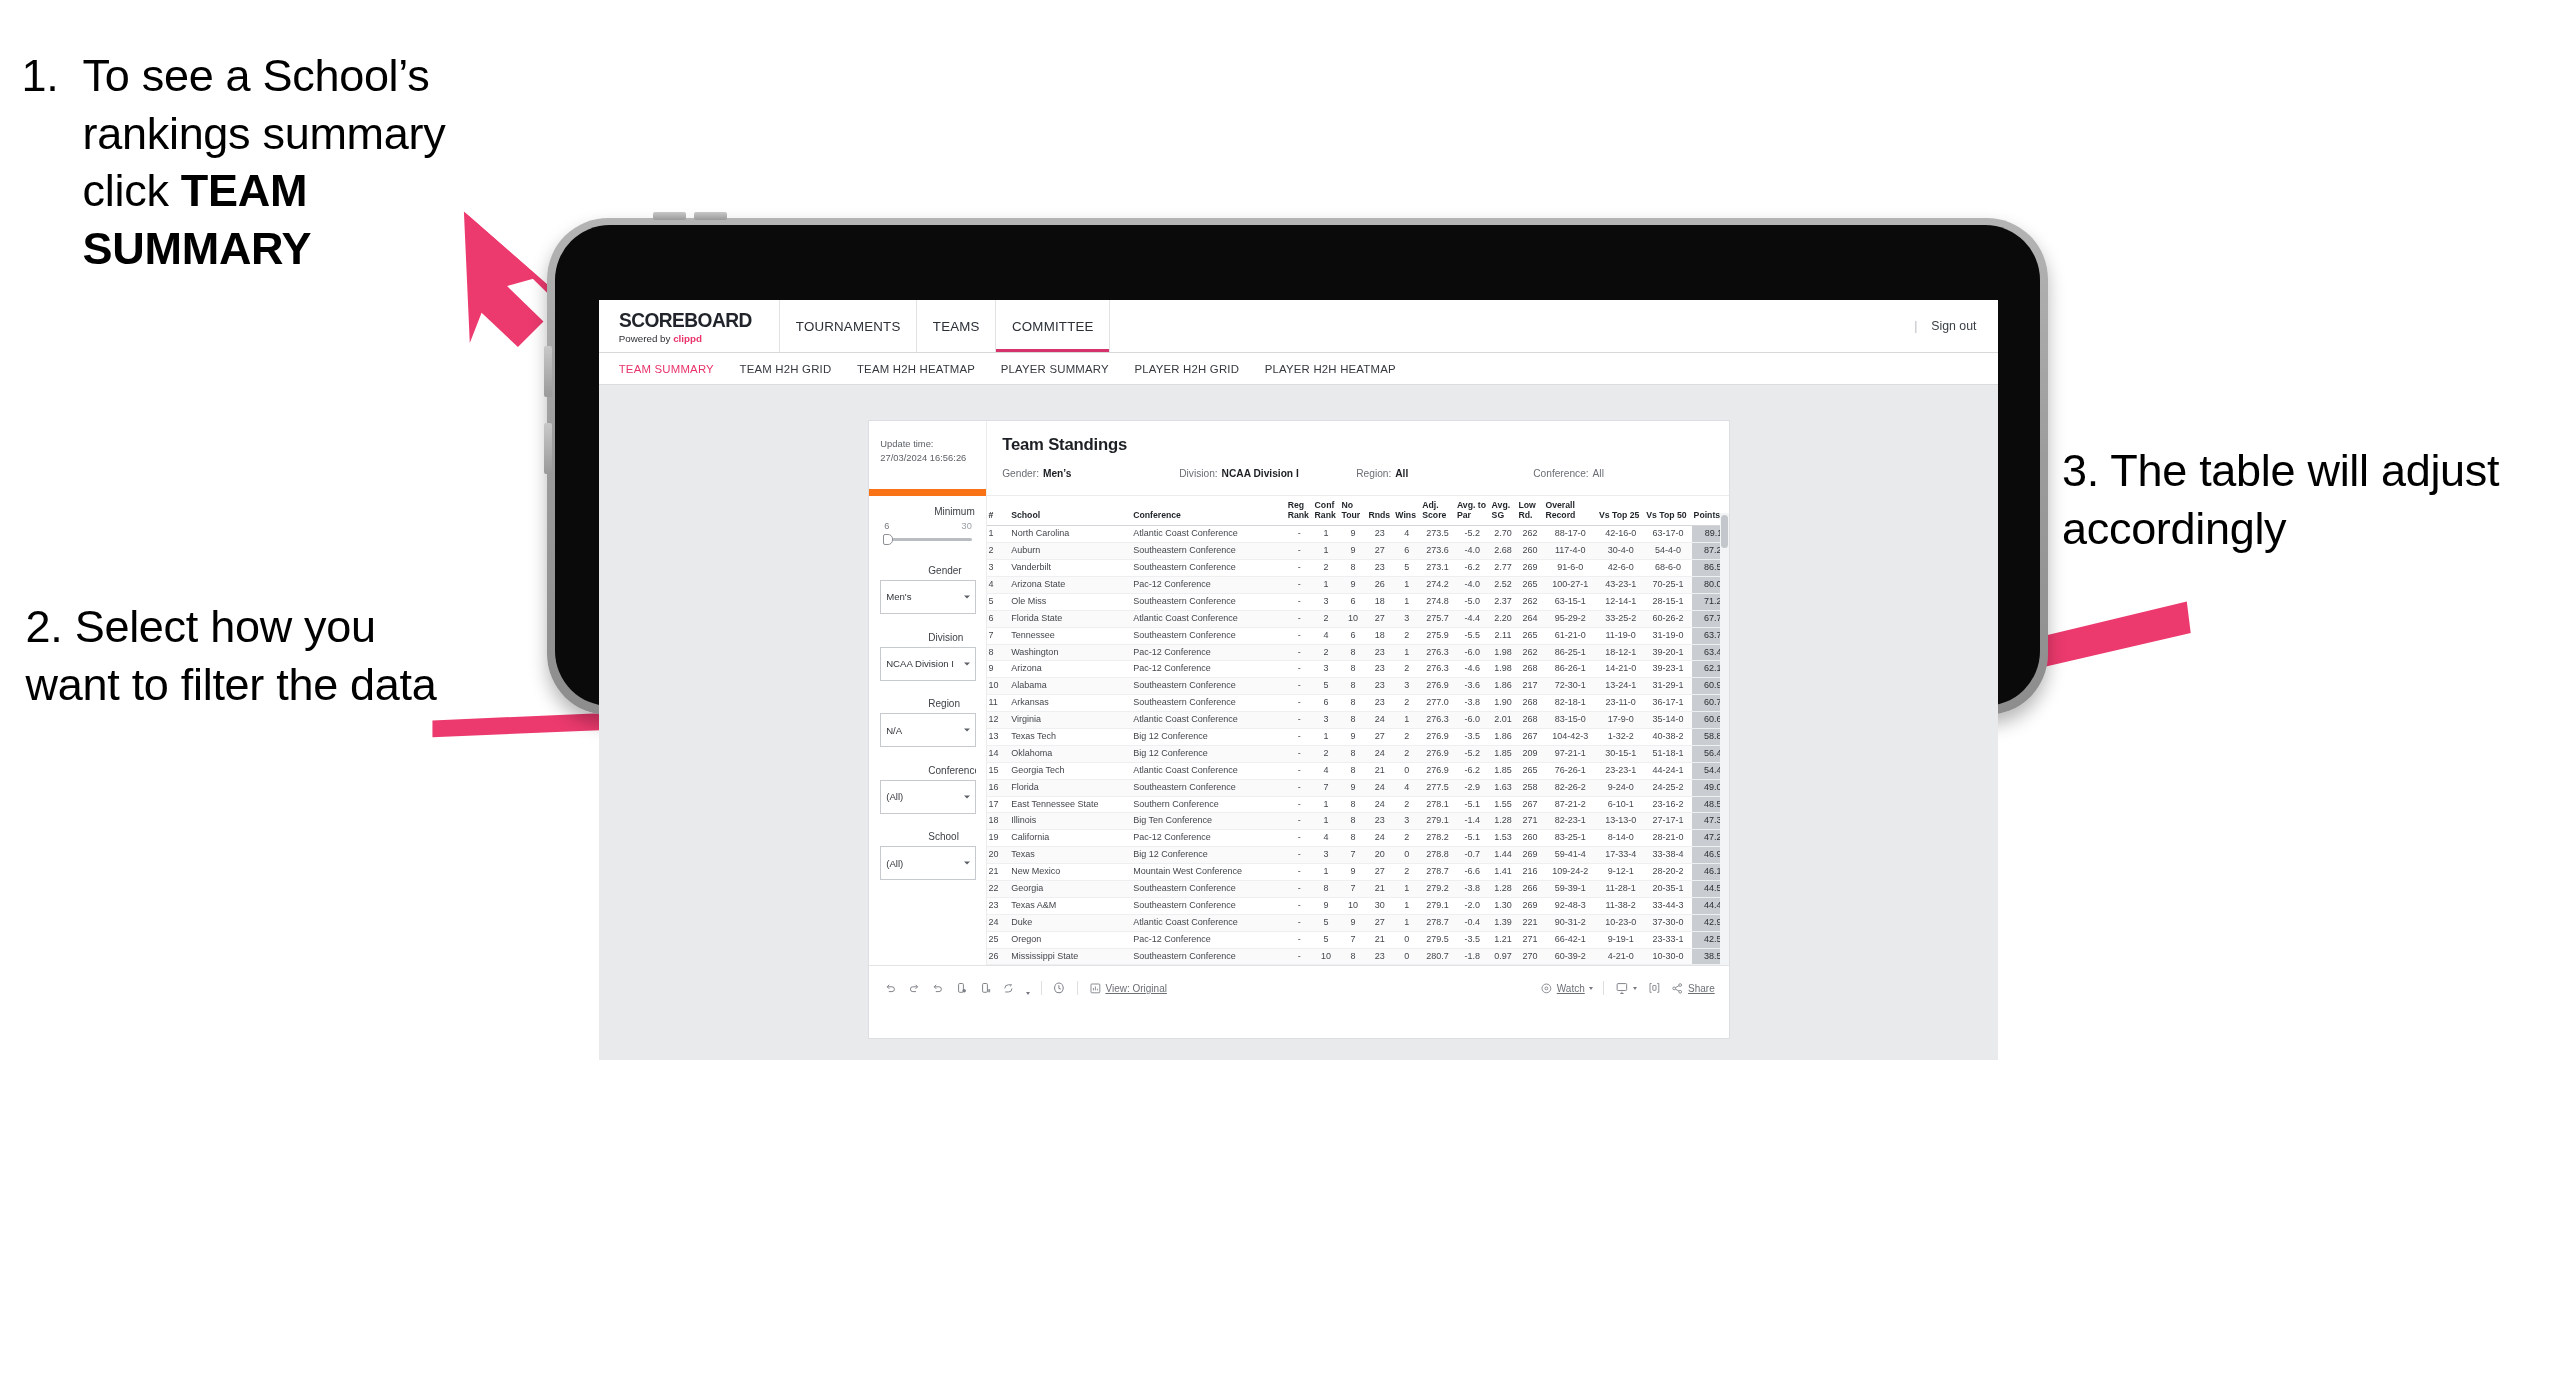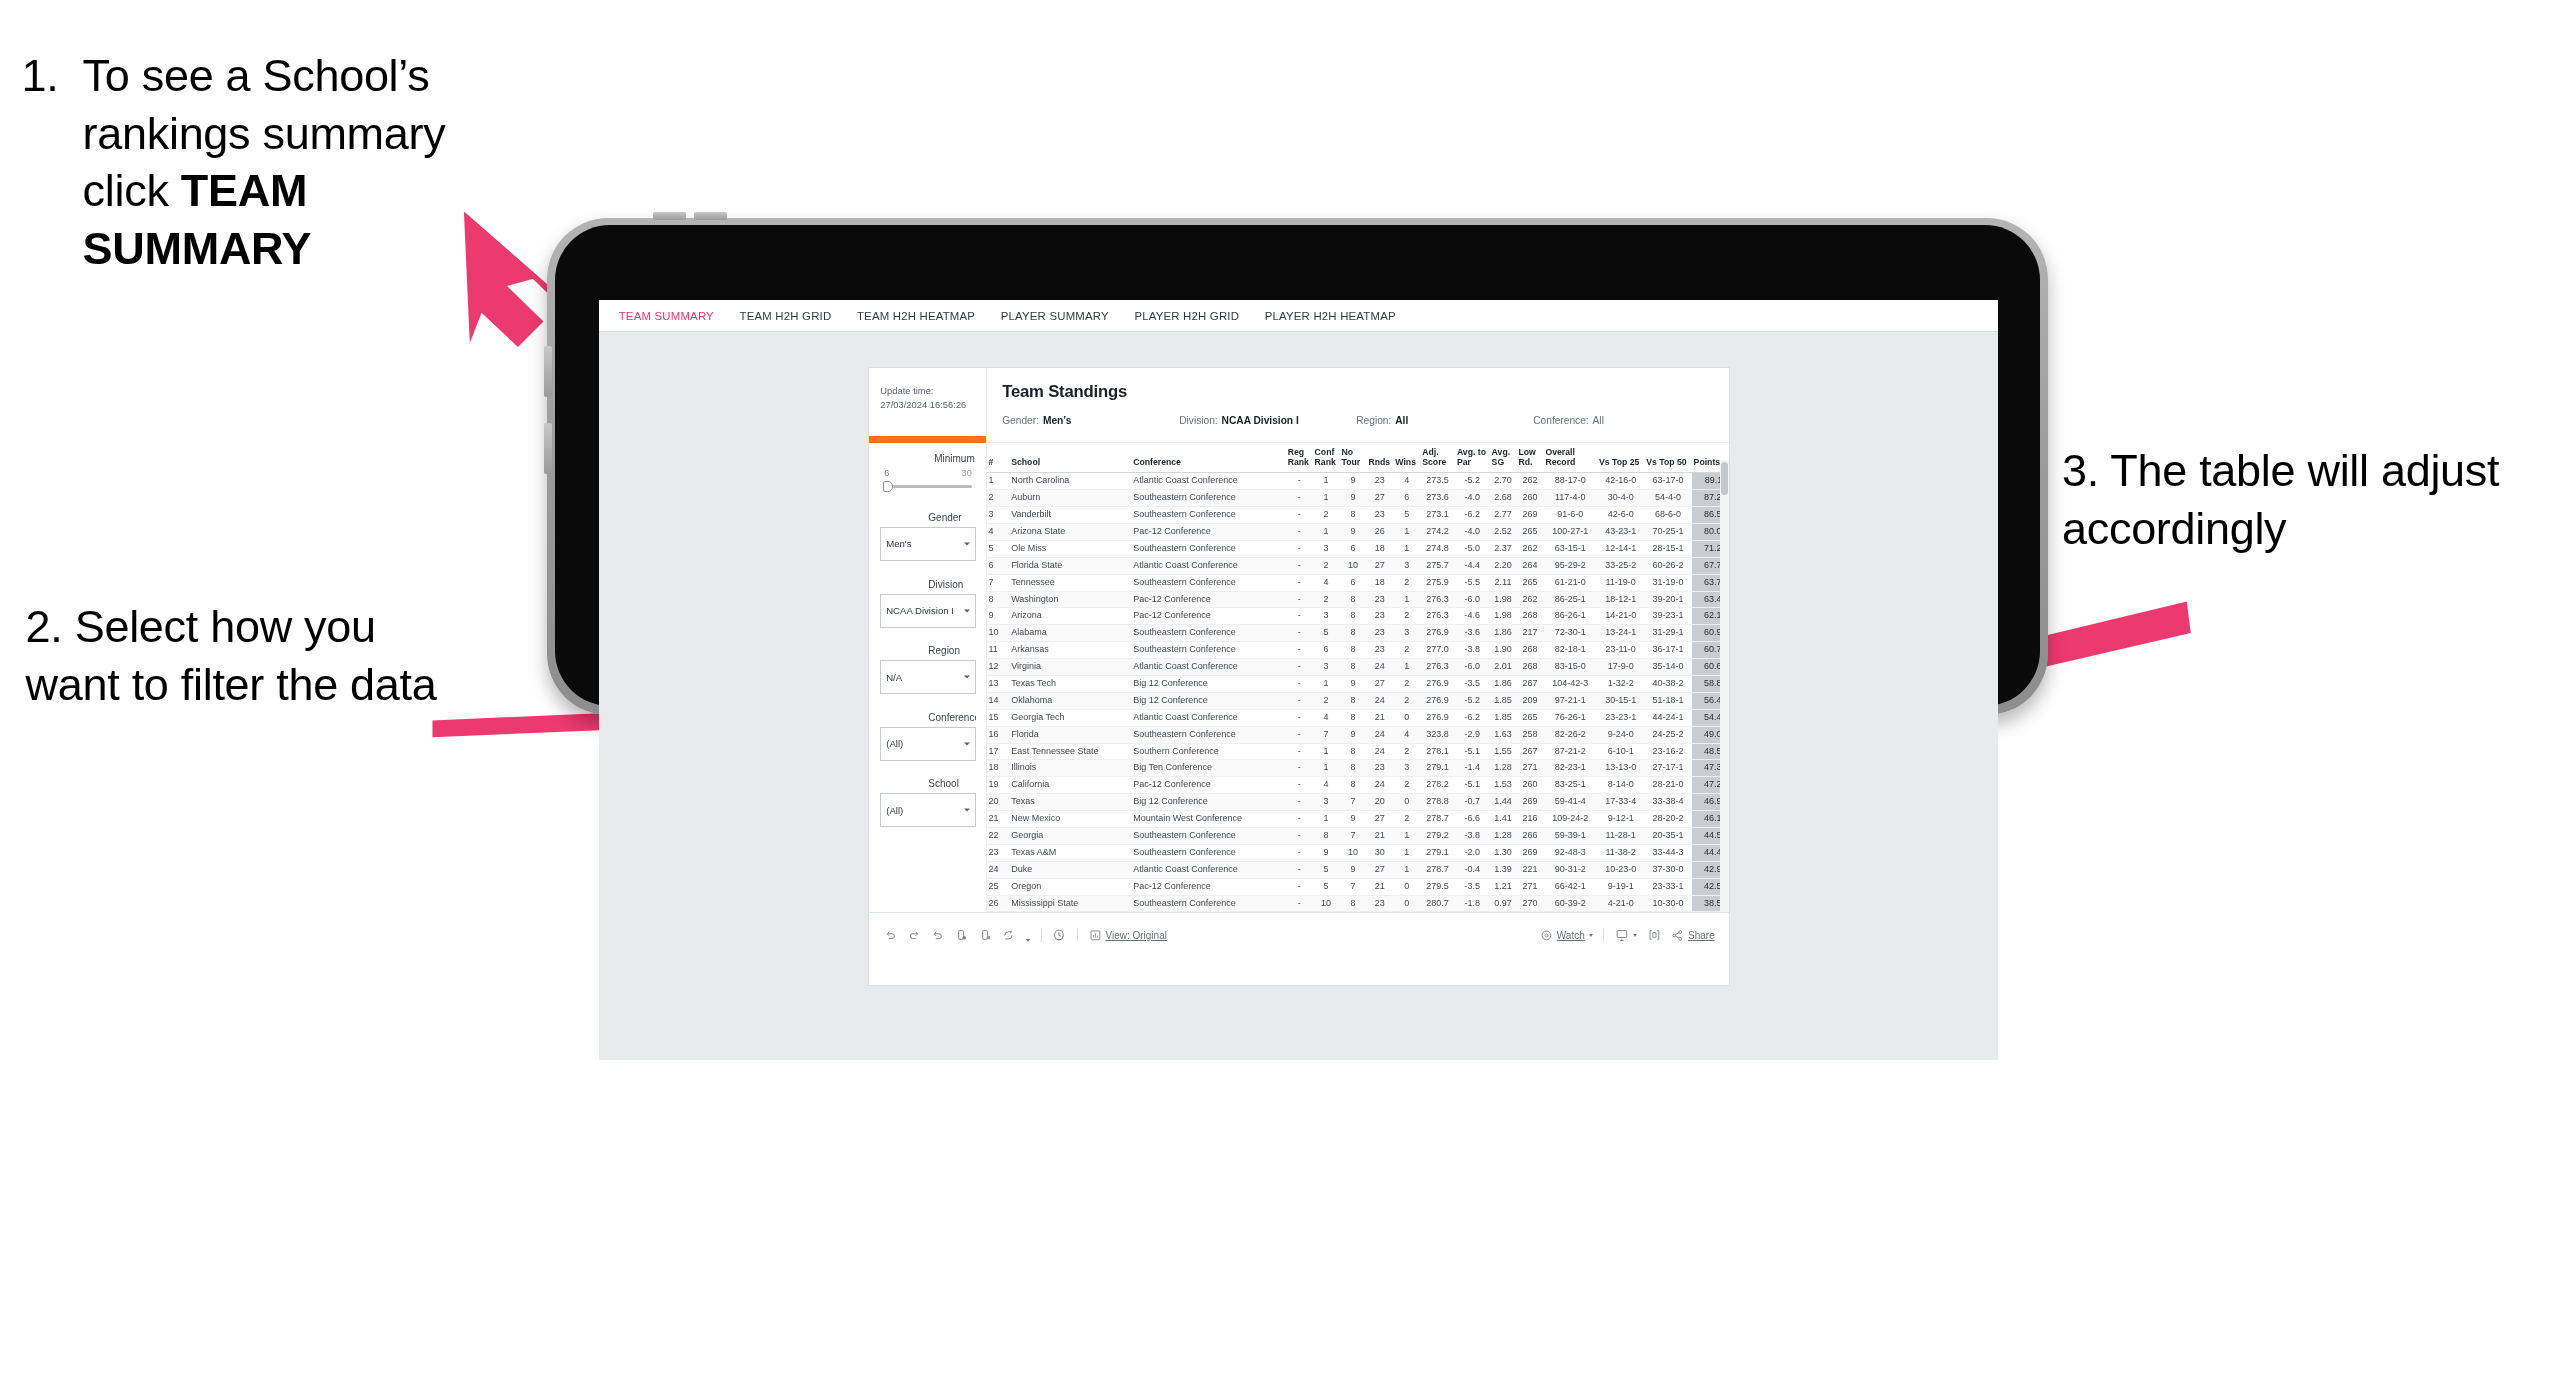--- a/index.html
+++ b/index.html
@@ -367,20 +367,34 @@
   <div class="tablet-outer"></div>
   <div class="tablet-body"></div>
 </div>
 <div class="tablet-btn" style="left:653px; top:212px; width:33px; height:7.9px;"></div>
 <div class="tablet-btn" style="left:694px; top:212px; width:33px; height:7.9px;"></div>
 <div class="tablet-btn" style="left:544px; top:346px; width:7.9px; height:51px;"></div>
 <div class="tablet-btn" style="left:544px; top:423px; width:7.9px; height:51px;"></div>
 
 <div id="app">
 
+  <div class="topnav">
+    <div class="brand">
+      <div class="brand-name">SCOREBOARD</div>
+      <div class="brand-sub"><span>Powered by </span><span class="clippd">clippd</span></div>
+    </div>
+    <div class="topnav-item">TOURNAMENTS</div>
+    <div class="topnav-item">TEAMS</div>
+    <div class="topnav-item active">COMMITTEE</div>
+    <div class="topnav-spacer"></div>
+    <div class="topnav-right">
+      <span class="bar">|</span>
+      <span class="signout">Sign out</span>
+    </div>
+  </div>
 
   <div class="subnav">
     <div class="subnav-item active">TEAM SUMMARY</div>
     <div class="subnav-item">TEAM H2H GRID</div>
     <div class="subnav-item">TEAM H2H HEATMAP</div>
     <div class="subnav-item">PLAYER SUMMARY</div>
     <div class="subnav-item">PLAYER H2H GRID</div>
     <div class="subnav-item">PLAYER H2H HEATMAP</div>
   </div>
 
@@ -767,21 +781,21 @@
                   </tr>
                   <tr>
                     <td class="col-rank">16</td>
                     <td class="col-school">Florida</td>
                     <td class="col-conf">Southeastern Conference</td>
                     <td class="col-s num">-</td>
                     <td class="col-s num">7</td>
                     <td class="col-s num">9</td>
                     <td class="col-s num">24</td>
                     <td class="col-s num">4</td>
-                    <td class="col-sc num">323.8</td>
+                    <td class="col-sc num">277.5</td>
                     <td class="col-sc num">-2.9</td>
                     <td class="col-s num">1.63</td>
                     <td class="col-s num">258</td>
                     <td class="col-rec num">82-26-2</td>
                     <td class="col-t25 num">9-24-0</td>
                     <td class="col-t50 num">24-25-2</td>
                     <td class="col-pts pts">49.02</td>
                   </tr>
                   <tr>
                     <td class="col-rank">17</td>

